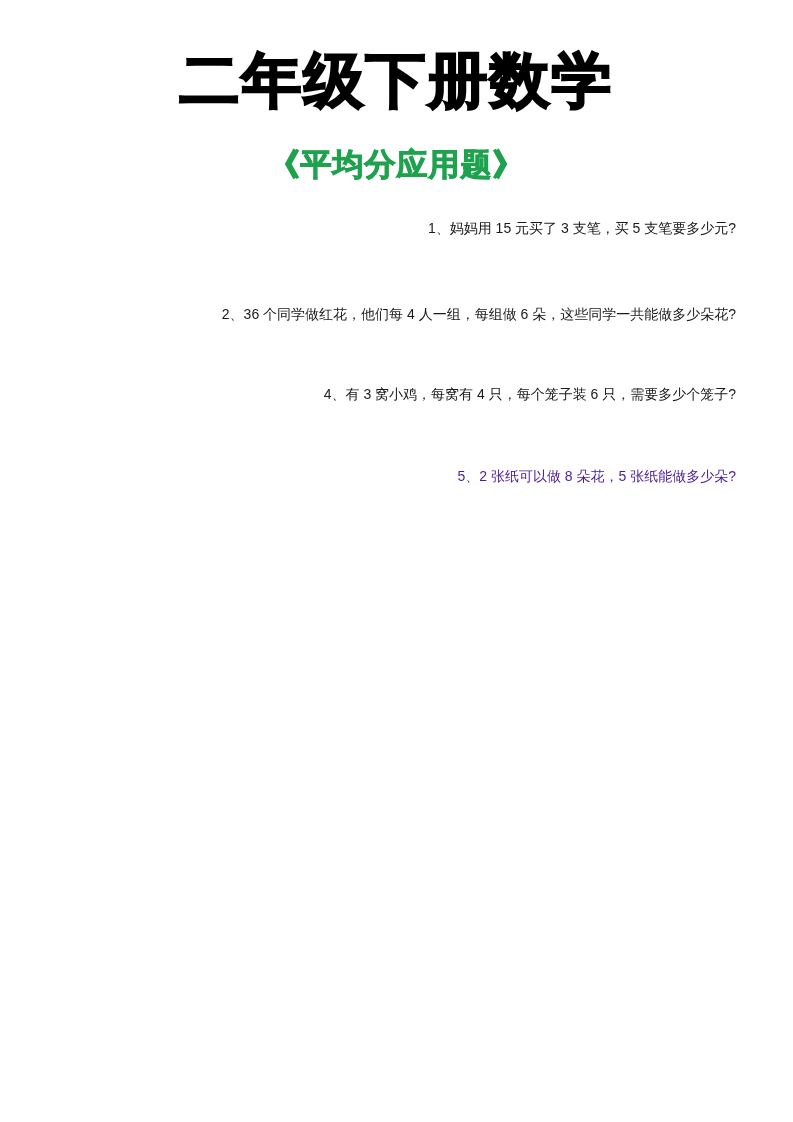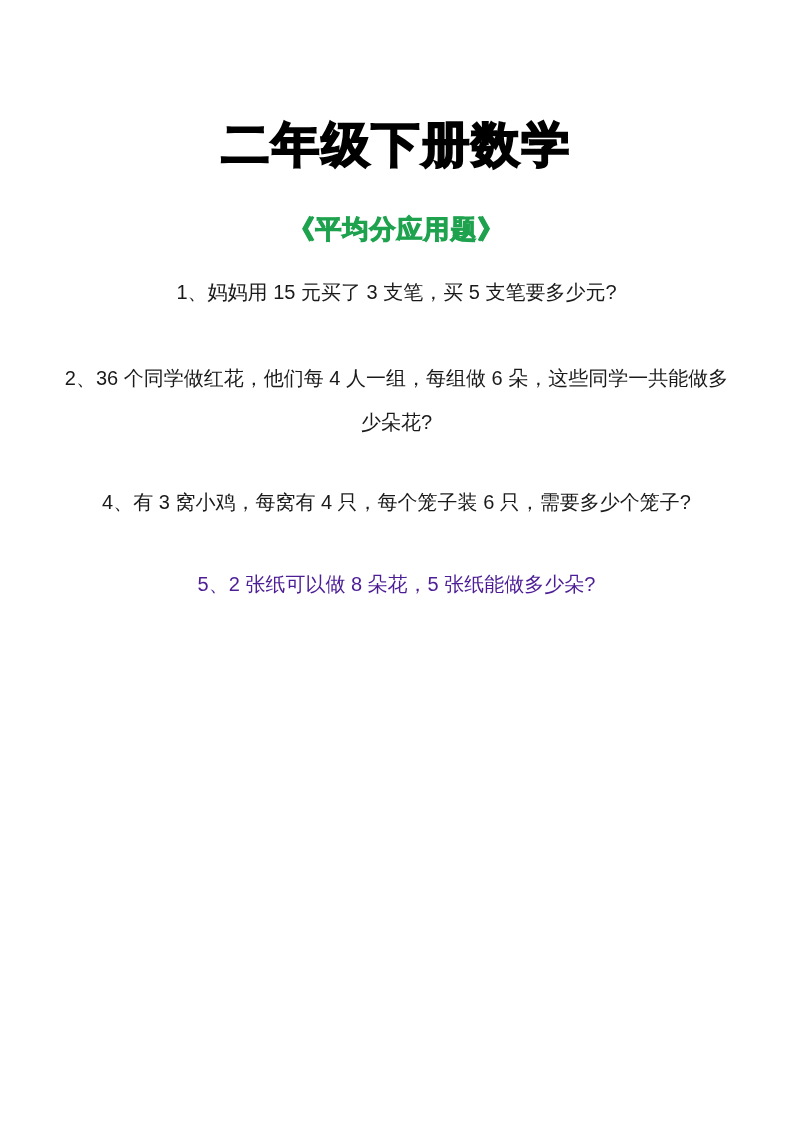--- a/index.html
+++ b/index.html
@@ -10,50 +10,50 @@
   .page {
     position: relative;
     width: 793px;
     height: 1122px;
     background: #ffffff;
     overflow: hidden;
     font-family: "Liberation Sans", "DejaVu Sans", sans-serif;
   }
   .worksheet-title {
     margin: 0;
-    padding-top: 108px;
+    padding-top: 44px;
     text-align: center;
-    font-size: 48px;
+    font-size: 60px;
     line-height: 74px;
     font-weight: 900;
     color: #000000;
     letter-spacing: 2px;
     -webkit-text-stroke: 2px #000000;
   }
   .worksheet-subtitle {
     margin: 0;
     padding-top: 28px;
     text-align: center;
-    font-size: 26px;
+    font-size: 31px;
     line-height: 38px;
     font-weight: 900;
     letter-spacing: 1px;
     -webkit-text-stroke: 1px currentColor;
   }
   .problems {
     margin: 0;
     padding: 22px 57px 0 57px;
   }
   .problem {
     margin: 0;
-    font-size: 20px;
+    font-size: 14px;
     line-height: 44px;
     font-weight: 400;
     color: #1a1a1a;
-    text-align: center;
+    text-align: right;
   }
   
   .problem[data-idx="0"] { margin-bottom: 42px; }
   .problem[data-idx="1"] { margin-bottom: 36px; }
   .problem[data-idx="2"] { margin-bottom: 92px; }
   .problem[data-idx="3"] { margin-bottom: 38px; }
   .problem[data-idx="4"] { margin-bottom: 40px; }
   .problem[data-idx="5"] { margin-bottom: 84px; }
   .problem[data-idx="6"] { margin-bottom: 0; }
 </style>

